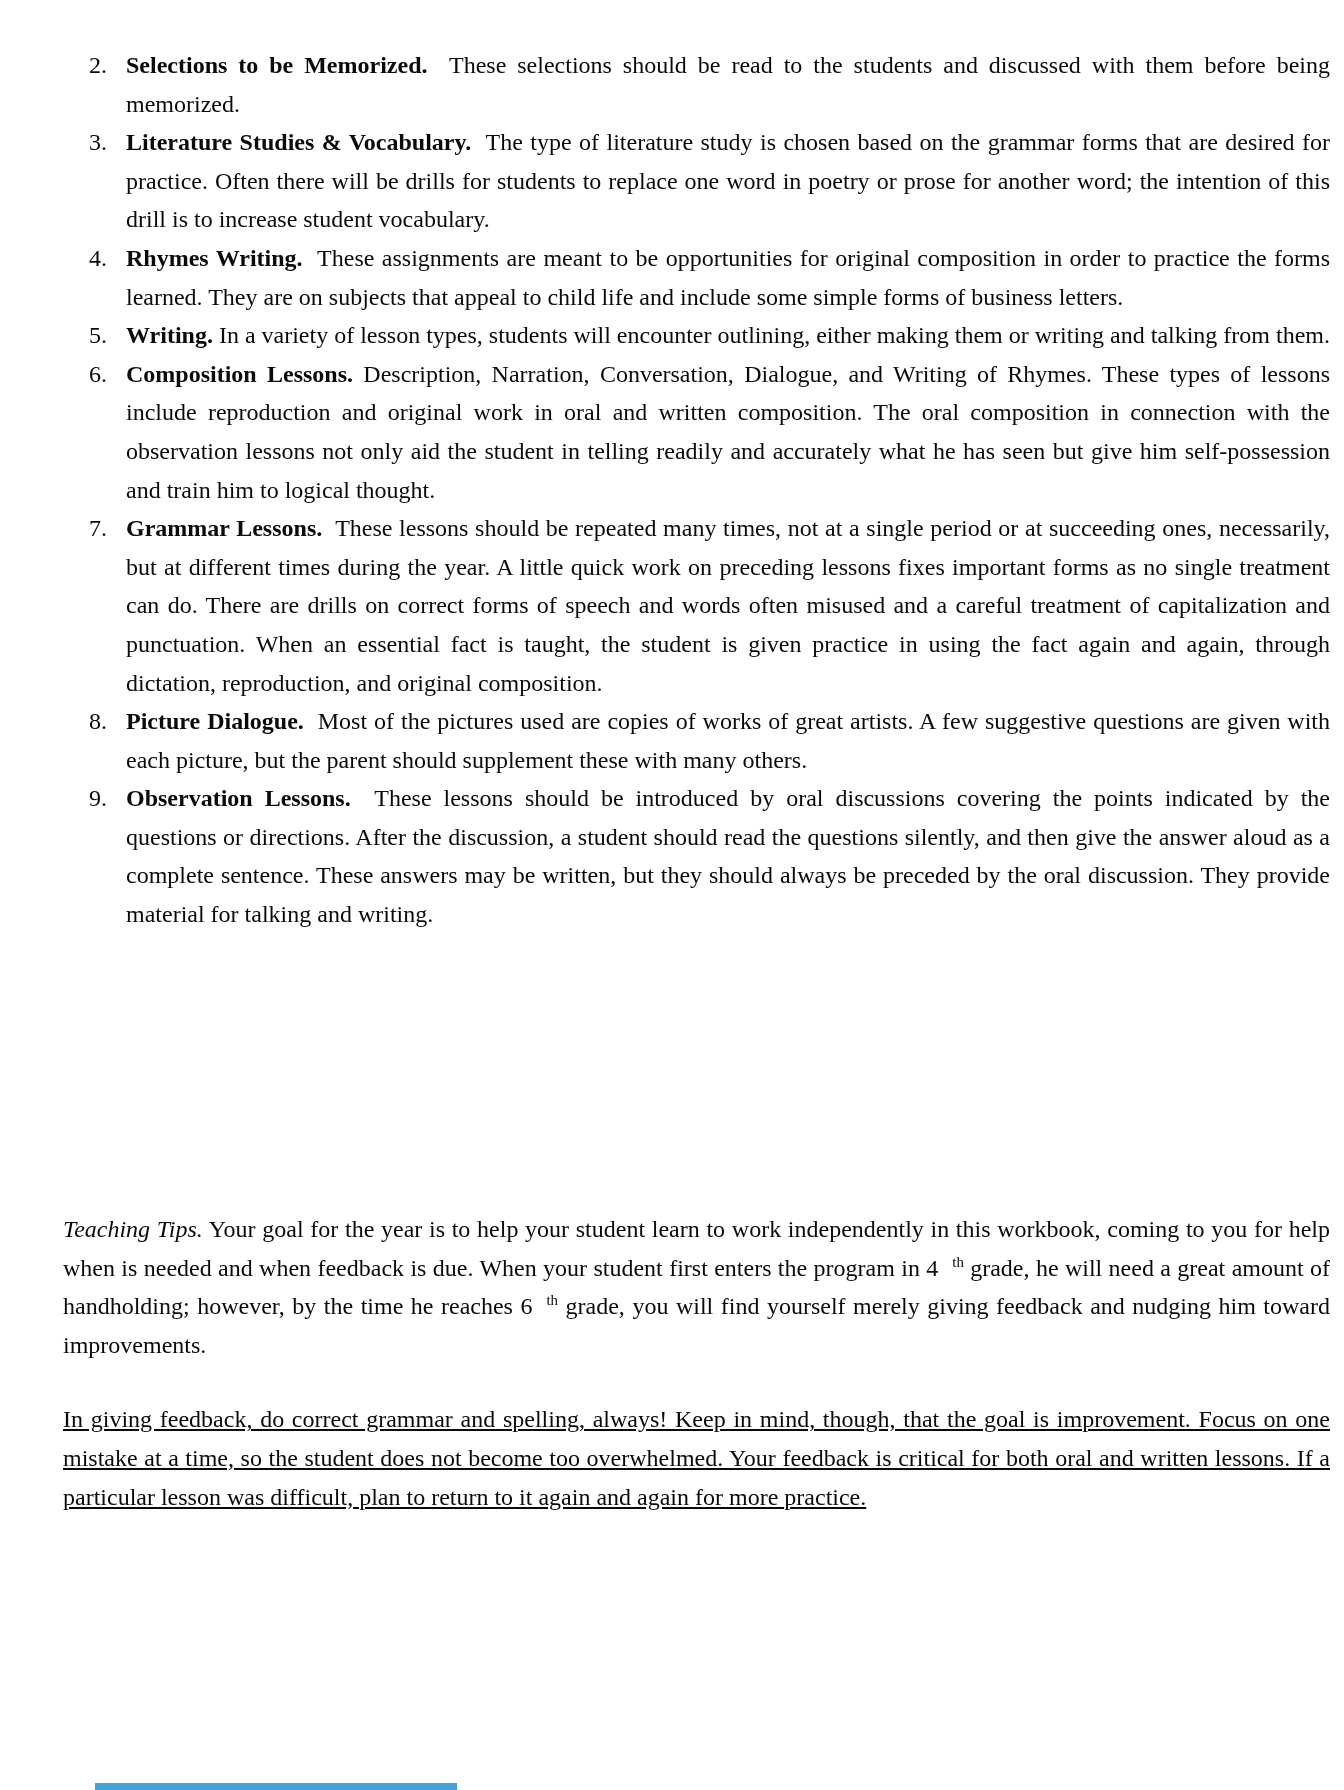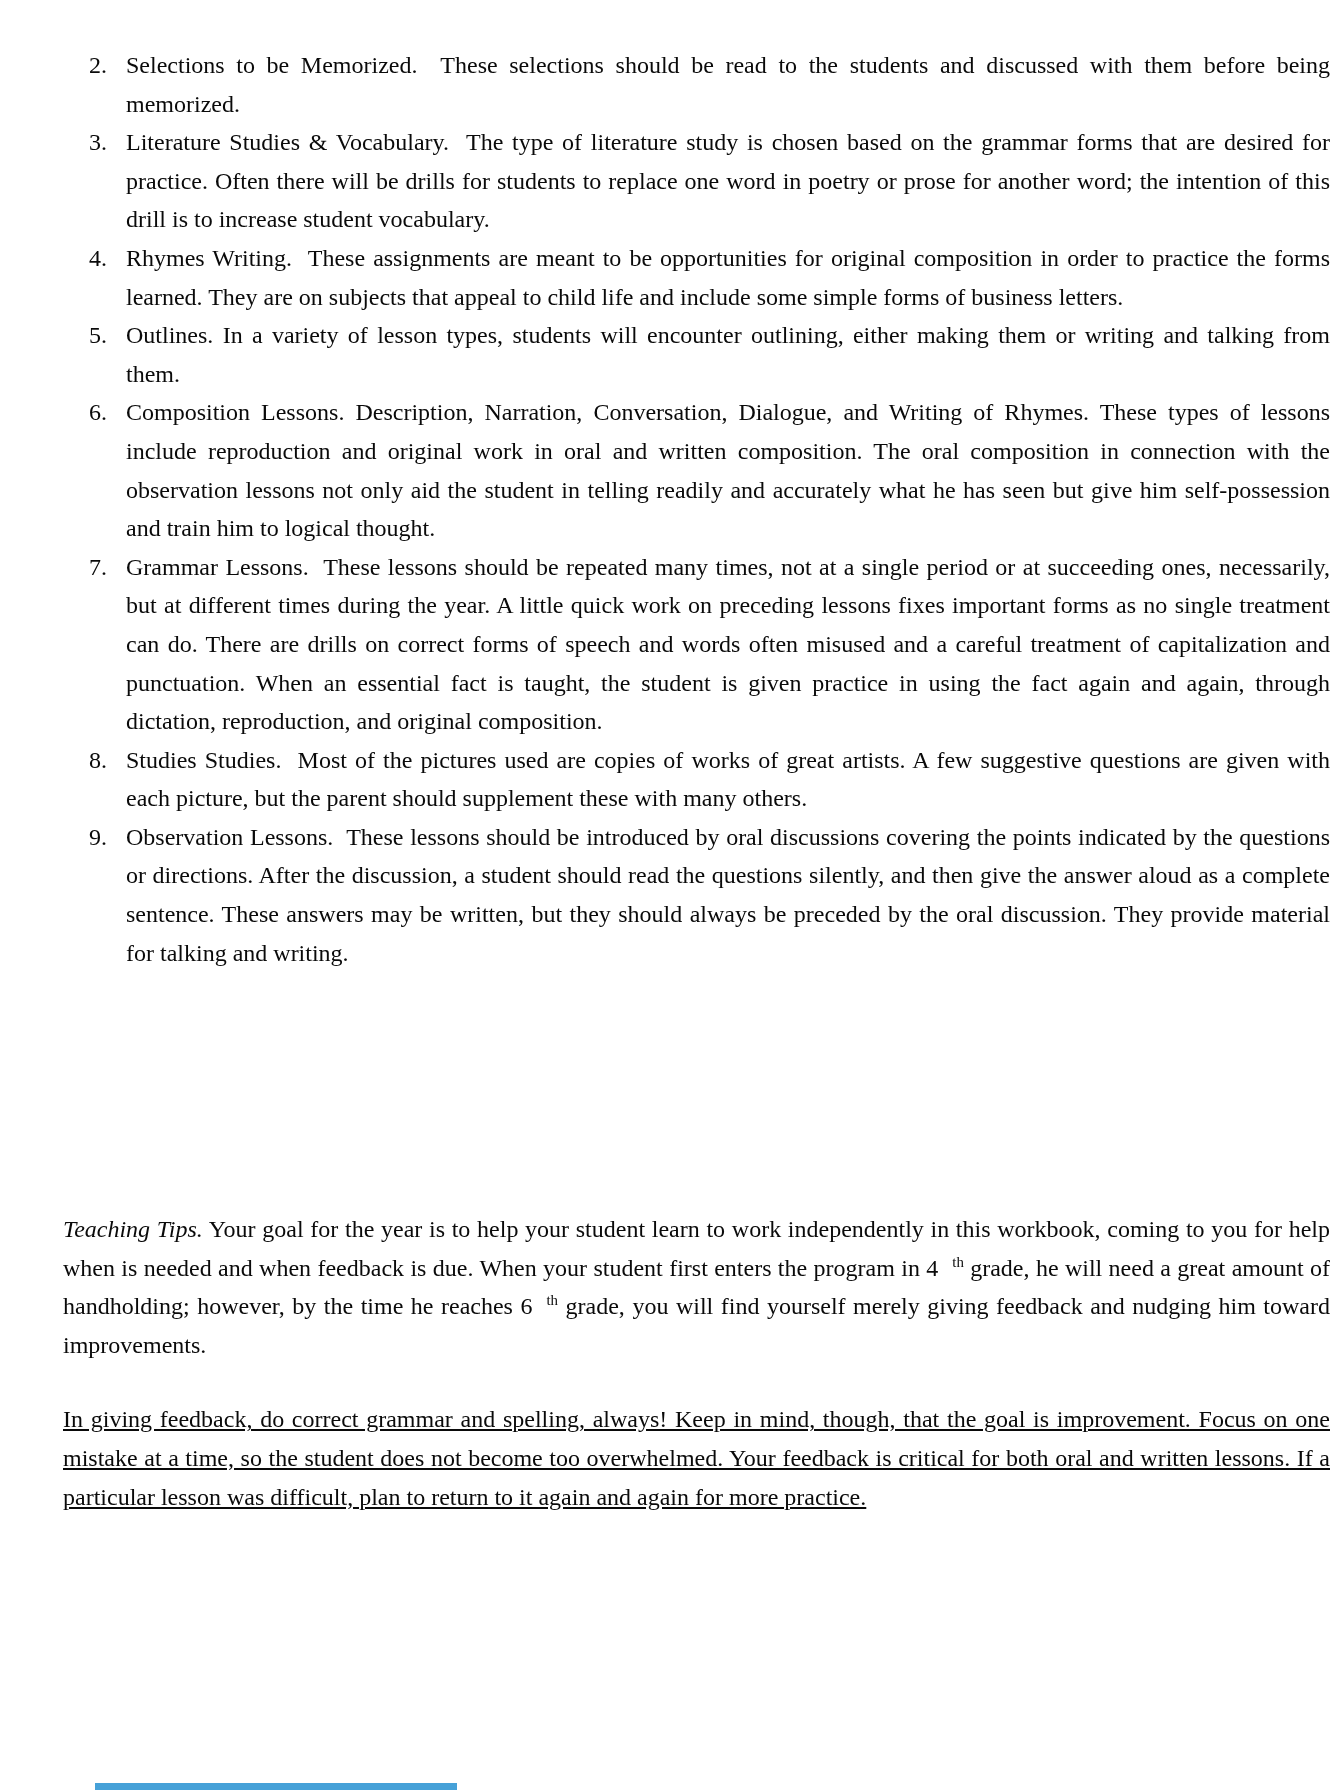--- a/index.html
+++ b/index.html
@@ -43,21 +43,21 @@
     width: 1267px;
   }
   .doc-paragraphs p {
     margin: 0;
     text-align: justify;
   }
   .doc-paragraphs p + p {
     margin-top: 36px;
     text-decoration: underline;
   }
-  .seg-bold { font-weight: normal; }
+  .seg-bold { font-weight: bold; }
   .seg-italic { font-style: italic; }
   sup.seg-sup {
     font-size: 62%;
     line-height: 0;
     vertical-align: super;
     margin-left: 14px;
   }
   .bottom-bar {
     position: absolute;
     left: 95px;
@@ -78,33 +78,33 @@
       <div class="list-item">
         <span class="num">3.</span>
         <div class="item-text"><span class="seg-bold">Literature Studies &amp; Vocabulary.</span><span class="seg-normal">&nbsp; The type of literature study is chosen based on the grammar forms that are desired for practice. Often there will be drills for students to replace one word in poetry or prose for another word; the intention of this drill is to increase student vocabulary.</span></div>
       </div>
       <div class="list-item">
         <span class="num">4.</span>
         <div class="item-text"><span class="seg-bold">Rhymes Writing.</span><span class="seg-normal">&nbsp; These assignments are meant to be opportunities for original composition in order to practice the forms learned. They are on subjects that appeal to child life and include some simple forms of business letters.</span></div>
       </div>
       <div class="list-item">
         <span class="num">5.</span>
-        <div class="item-text"><span class="seg-bold">Outlines.</span><span class="seg-normal"> In a variety of lesson types, students will encounter outlining, either making them or writing and talking from them.</span></div>
+        <div class="item-text"><span class="seg-bold">Writing.</span><span class="seg-normal"> In a variety of lesson types, students will encounter outlining, either making them or writing and talking from them.</span></div>
       </div>
       <div class="list-item">
         <span class="num">6.</span>
         <div class="item-text"><span class="seg-bold">Composition Lessons.</span><span class="seg-normal"> Description, Narration, Conversation, Dialogue, and Writing of Rhymes. These types of lessons include reproduction and original work in oral and written composition. The oral composition in connection with the observation lessons not only aid the student in telling readily and accurately what he has seen but give him self-possession and train him to logical thought.</span></div>
       </div>
       <div class="list-item">
         <span class="num">7.</span>
         <div class="item-text"><span class="seg-bold">Grammar Lessons.</span><span class="seg-normal">&nbsp; These lessons should be repeated many times, not at a single period or at succeeding ones, necessarily, but at different times during the year. A little quick work on preceding lessons fixes important forms as no single treatment can do. There are drills on correct forms of speech and words often misused and a careful treatment of capitalization and punctuation. When an essential fact is taught, the student is given practice in using the fact again and again, through dictation, reproduction, and original composition.</span></div>
       </div>
       <div class="list-item">
         <span class="num">8.</span>
-        <div class="item-text"><span class="seg-bold">Studies Studies.</span><span class="seg-normal">&nbsp; Most of the pictures used are copies of works of great artists. A few suggestive questions are given with each picture, but the parent should supplement these with many others.</span></div>
+        <div class="item-text"><span class="seg-bold">Picture Dialogue.</span><span class="seg-normal">&nbsp; Most of the pictures used are copies of works of great artists. A few suggestive questions are given with each picture, but the parent should supplement these with many others.</span></div>
       </div>
       <div class="list-item">
         <span class="num">9.</span>
         <div class="item-text"><span class="seg-bold">Observation Lessons.</span><span class="seg-normal">&nbsp; These lessons should be introduced by oral discussions covering the points indicated by the questions or directions. After the discussion, a student should read the questions silently, and then give the answer aloud as a complete sentence. These answers may be written, but they should always be preceded by the oral discussion. They provide material for talking and writing.</span></div>
       </div>
     </div>
   <div class="doc-paragraphs" id="doc-paragraphs">
       <p><span class="seg-italic">Teaching Tips.</span><span class="seg-normal"> Your goal for the year is to help your student learn to work independently in this workbook, coming to you for help when is needed and when feedback is due. When your student first enters the program in 4</span><sup class="seg-sup">th</sup><span class="seg-normal"> grade, he will need a great amount of handholding; however, by the time he reaches 6</span><sup class="seg-sup">th</sup><span class="seg-normal"> grade, you will find yourself merely giving feedback and nudging him toward improvements.</span></p>
       <p><span class="seg-normal">In giving feedback, do correct grammar and spelling, always! Keep in mind, though, that the goal is improvement. Focus on one mistake at a time, so the student does not become too overwhelmed. Your feedback is critical for both oral and written lessons. If a particular lesson was difficult, plan to return to it again and again for more practice.</span></p>
     </div>

